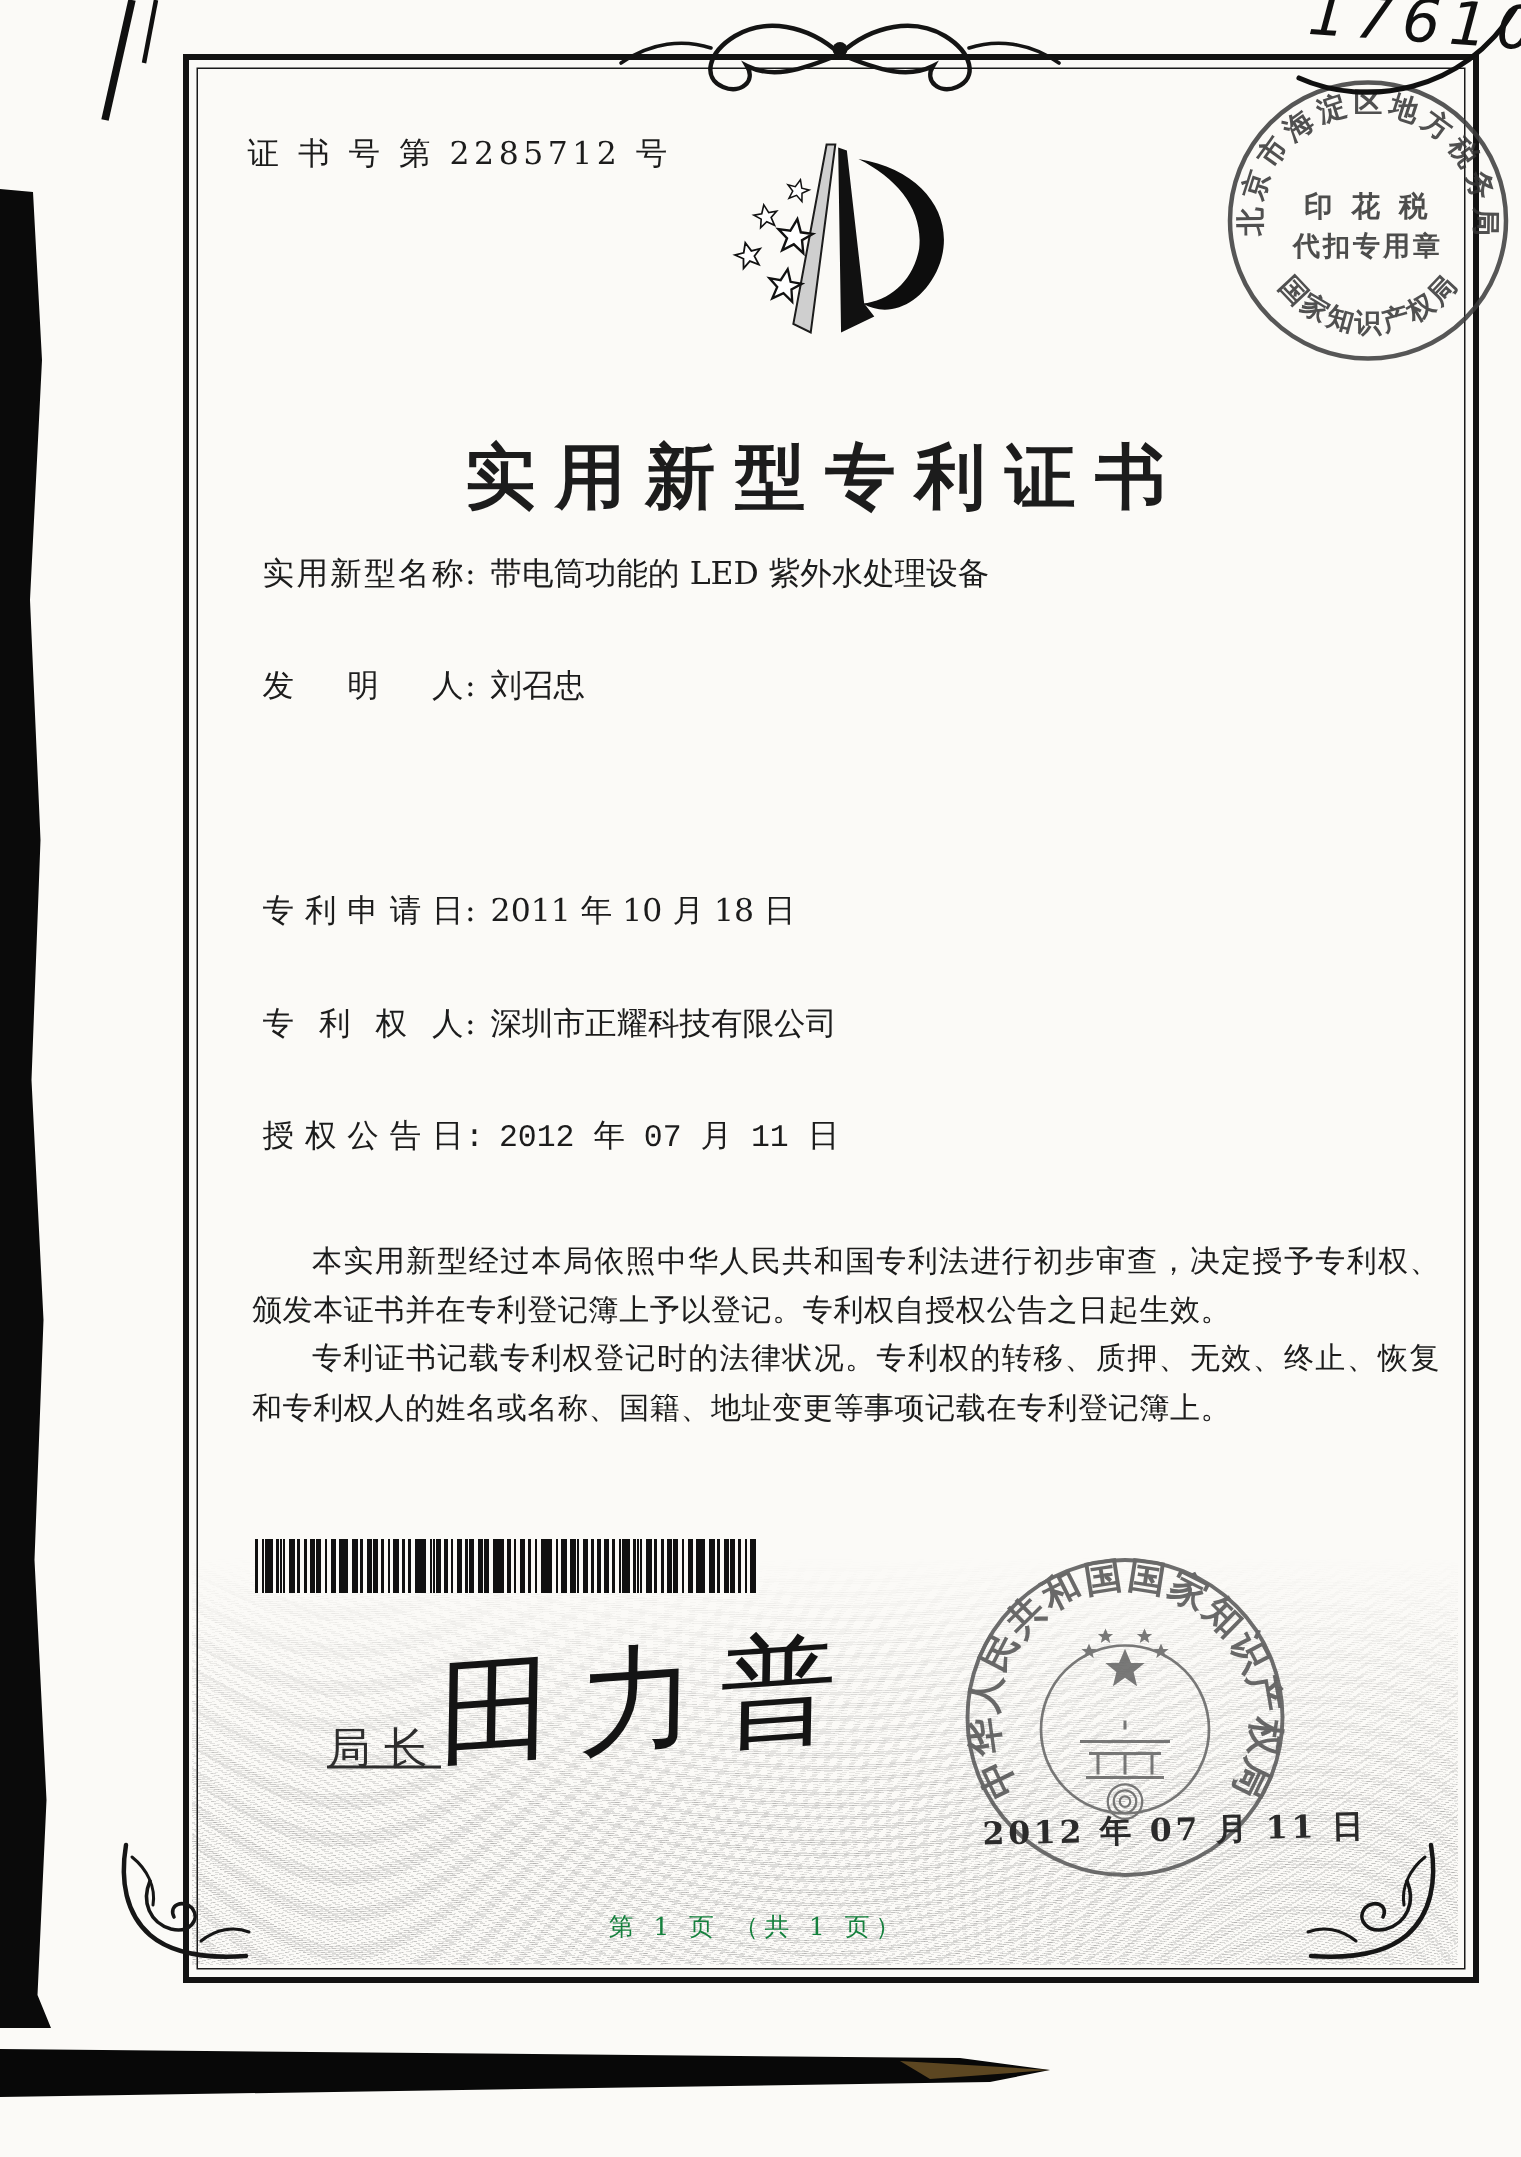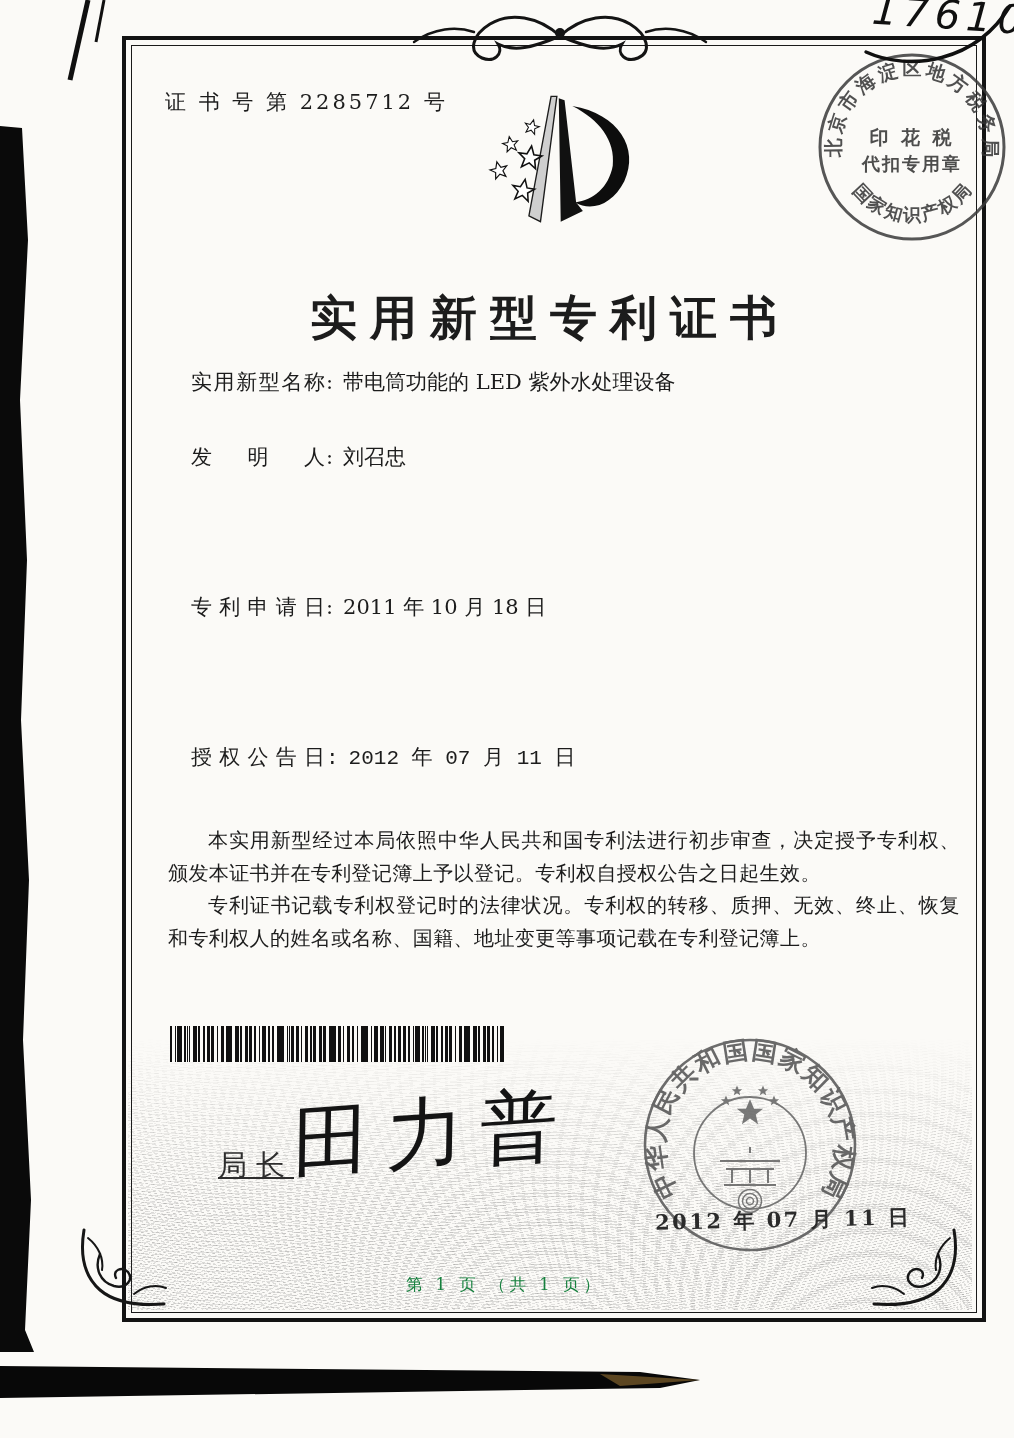--- a/index.html
+++ b/index.html
@@ -19,21 +19,21 @@
       repeating-radial-gradient(100% 85% at 12% 170%, rgba(55,55,55,.12) 0 1px, rgba(0,0,0,0) 1px 5px),
       repeating-radial-gradient(100% 85% at 88% 160%, rgba(55,55,55,.12) 0 1px, rgba(0,0,0,0) 1px 7px);
     -webkit-mask-image:linear-gradient(to bottom, rgba(0,0,0,0) 0%, rgba(0,0,0,.55) 30%, #000 65%);
     mask-image:linear-gradient(to bottom, rgba(0,0,0,0) 0%, rgba(0,0,0,.55) 30%, #000 65%);
   }
   
   .cert-no{position:absolute;left:165px;top:88px;font-size:21px;letter-spacing:3px;z-index:2;}
   .title{position:absolute;left:122px;top:243px;width:856px;text-align:center;
          font-size:47px;font-weight:700;letter-spacing:13px;z-index:2;margin-top:44px;}
   .field{position:absolute;left:175px;font-size:21px;z-index:2;white-space:nowrap;}
-  .f-label{display:inline-block;width:134px;text-align:justify;text-align-last:justify;vertical-align:bottom;margin-left:16px;}
+  .f-label{display:inline-block;width:134px;text-align:justify;text-align-last:justify;vertical-align:bottom;}
   .f-colon{display:inline-block;margin:0 10px 0 1px;}
   .paras{position:absolute;left:168px;top:824px;width:792px;z-index:2;}
   .paras p{margin:0;font-size:20px;line-height:1.63;text-align:justify;text-indent:2em;letter-spacing:.4px;}
   .barcode{
     position:absolute;left:170px;top:1026px;width:336px;height:36px;z-index:3;background-color:#fbfaf7;
     background-image:
       repeating-linear-gradient(90deg,#101010 0 2px,rgba(0,0,0,0) 2px 5px,#101010 5px 6px,rgba(0,0,0,0) 6px 9px,#101010 9px 12px,rgba(0,0,0,0) 12px 14px),
       repeating-linear-gradient(90deg,#101010 0 1px,rgba(0,0,0,0) 1px 7px,#101010 7px 10px,rgba(0,0,0,0) 10px 17px);
   }
   .role-label{position:absolute;left:218px;top:1146px;font-size:29px;letter-spacing:9px;color:#2e2e2e;z-index:3;text-decoration:underline;}
@@ -135,20 +135,23 @@
   <div class="title">实用新型专利证书</div>
 
   <div class="field" style="top:368px;">
     <span class="f-label">实用新型名称</span><span class="f-colon">:</span><span>带电筒功能的 LED 紫外水处理设备</span>
   </div>
   <div class="field" style="top:443px;">
     <span class="f-label">发明人</span><span class="f-colon">:</span><span>刘召忠</span>
   </div>
   <div class="field" style="top:593px;">
     <span class="f-label">专利申请日</span><span class="f-colon">:</span><span>2011 年 10 月 18 日</span>
+  </div>
+  <div class="field" style="top:668px;">
+    <span class="f-label">专利权人</span><span class="f-colon">:</span><span>深圳市正耀科技有限公司</span>
   </div>
   <div class="field" style="top:743px;font-family:Liberation Mono, monospace;">
     <span class="f-label">授权公告日</span><span class="f-colon">:</span><span>2012 年 07 月 11 日</span>
   </div>
 
   <div class="paras">
     <p>本实用新型经过本局依照中华人民共和国专利法进行初步审查，决定授予专利权、颁发本证书并在专利登记簿上予以登记。专利权自授权公告之日起生效。</p>
     <p>专利证书记载专利权登记时的法律状况。专利权的转移、质押、无效、终止、恢复和专利权人的姓名或名称、国籍、地址变更等事项记载在专利登记簿上。</p>
   </div>
 

